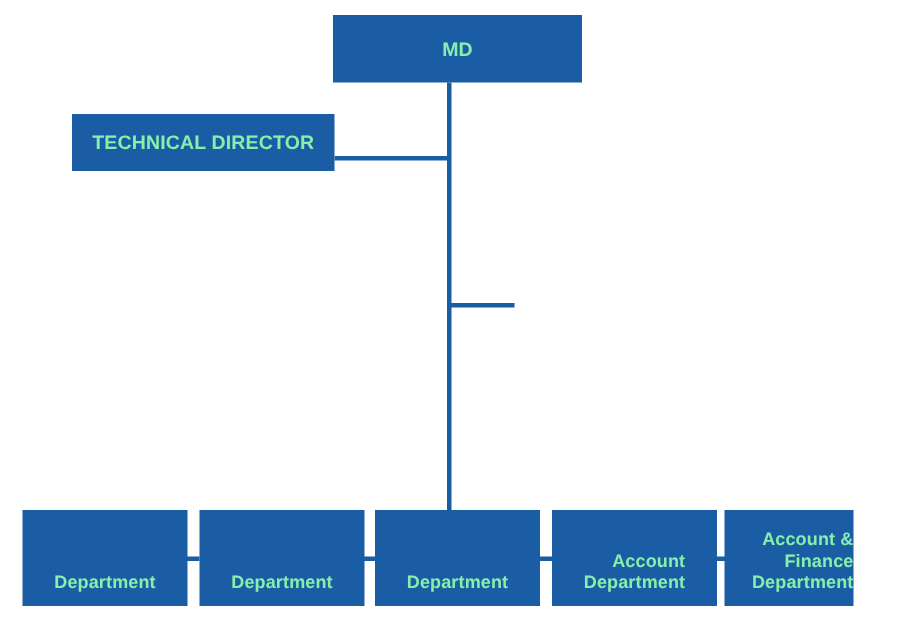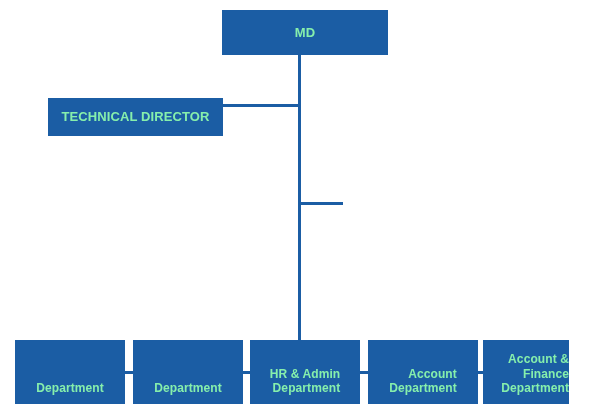--- a/index.html
+++ b/index.html
@@ -34,21 +34,21 @@
   
   .node-md {
     left: 222px;
     top: 10px;
     width: 166px;
     height: 45px;
     font-size: 13px;
   }
   .node-technical {
     left: 48px;
-    top: 98px;
+    top: 76px;
     width: 175px;
     height: 38px;
     font-size: 13px;
   }
   .node-project {
     left: 343px;
     top: 180px;
     width: 167px;
     height: 40px;
     font-size: 13px;
@@ -139,21 +139,20 @@
   </div>
 
   <div class="node node-dept dept-1">
     <div>
       <span class="node-line-2">Department</span>
     </div>
   </div>
 
   <div class="node node-dept dept-2">
     <div>
-      <span class="node-line-1">HR &amp; Admin</span>
       <span class="node-line-2">Department</span>
     </div>
   </div>
 
   <div class="node node-dept dept-3">
     <div>
       <span class="node-line-1">Account</span>
       <span class="node-line-2">Department</span>
     </div>
   </div>

